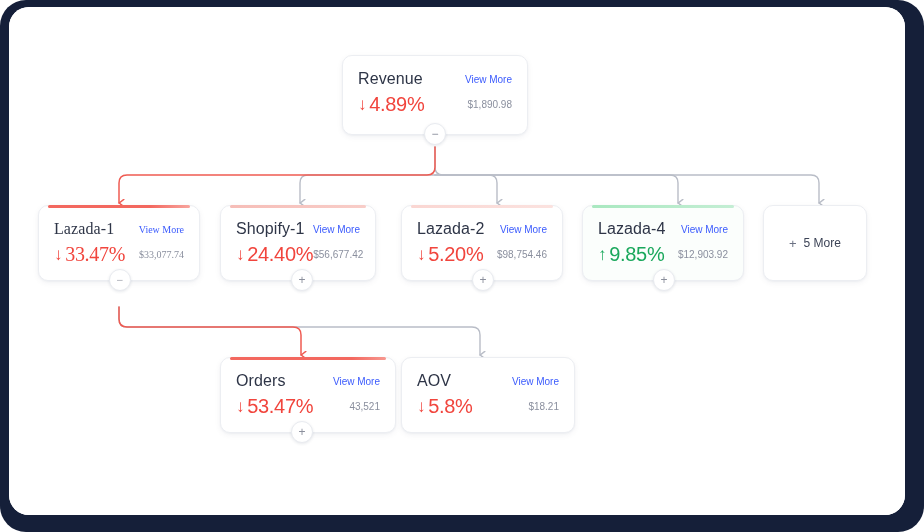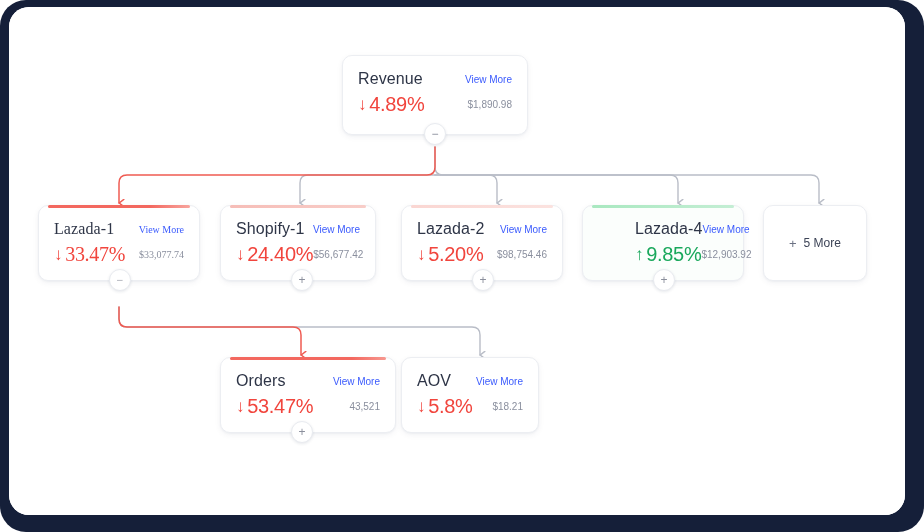--- a/index.html
+++ b/index.html
@@ -241,21 +241,21 @@
             <span class="arrow">↓</span>
               <span>5.20%</span>
           </span>
           <span class="amount">$98,754.46</span>
         </div>
         <div class="toggle" style="left:70px; bottom:-11px;">
           <span>+</span>
         </div>
       </div>
 
-      <div class="card tinted" style="left:573px; top:198px; width:162px; height:76px;padding-left:37px;">
+      <div class="card tinted" style="left:573px; top:198px; width:162px; height:76px;">
         <div class="accent" style="background:linear-gradient(90deg,#a9e8c0 0%,#c4eed4 100%);"></div>
         <div class="card-row row-top">
           <span class="card-title">Lazada-4</span>
           <span class="view-more">View More</span>
         </div>
         <div class="card-row row-bottom">
           <span class="delta up">
             <span class="arrow">↑</span>
               <span>9.85%</span>
           </span>
@@ -284,21 +284,21 @@
             <span class="arrow">↓</span>
               <span>53.47%</span>
           </span>
           <span class="amount">43,521</span>
         </div>
         <div class="toggle" style="left:70px; bottom:-11px;">
           <span>+</span>
         </div>
       </div>
 
-      <div class="card" style="left:392px; top:350px; width:138px; height:76px;text-align:center;">
+      <div class="card" style="left:392px; top:350px; width:174px; height:76px;text-align:center;">
         <div class="card-row row-top">
           <span class="card-title">AOV</span>
           <span class="view-more">View More</span>
         </div>
         <div class="card-row row-bottom">
           <span class="delta down">
             <span class="arrow">↓</span>
               <span>5.8%</span>
           </span>
           <span class="amount">$18.21</span>

